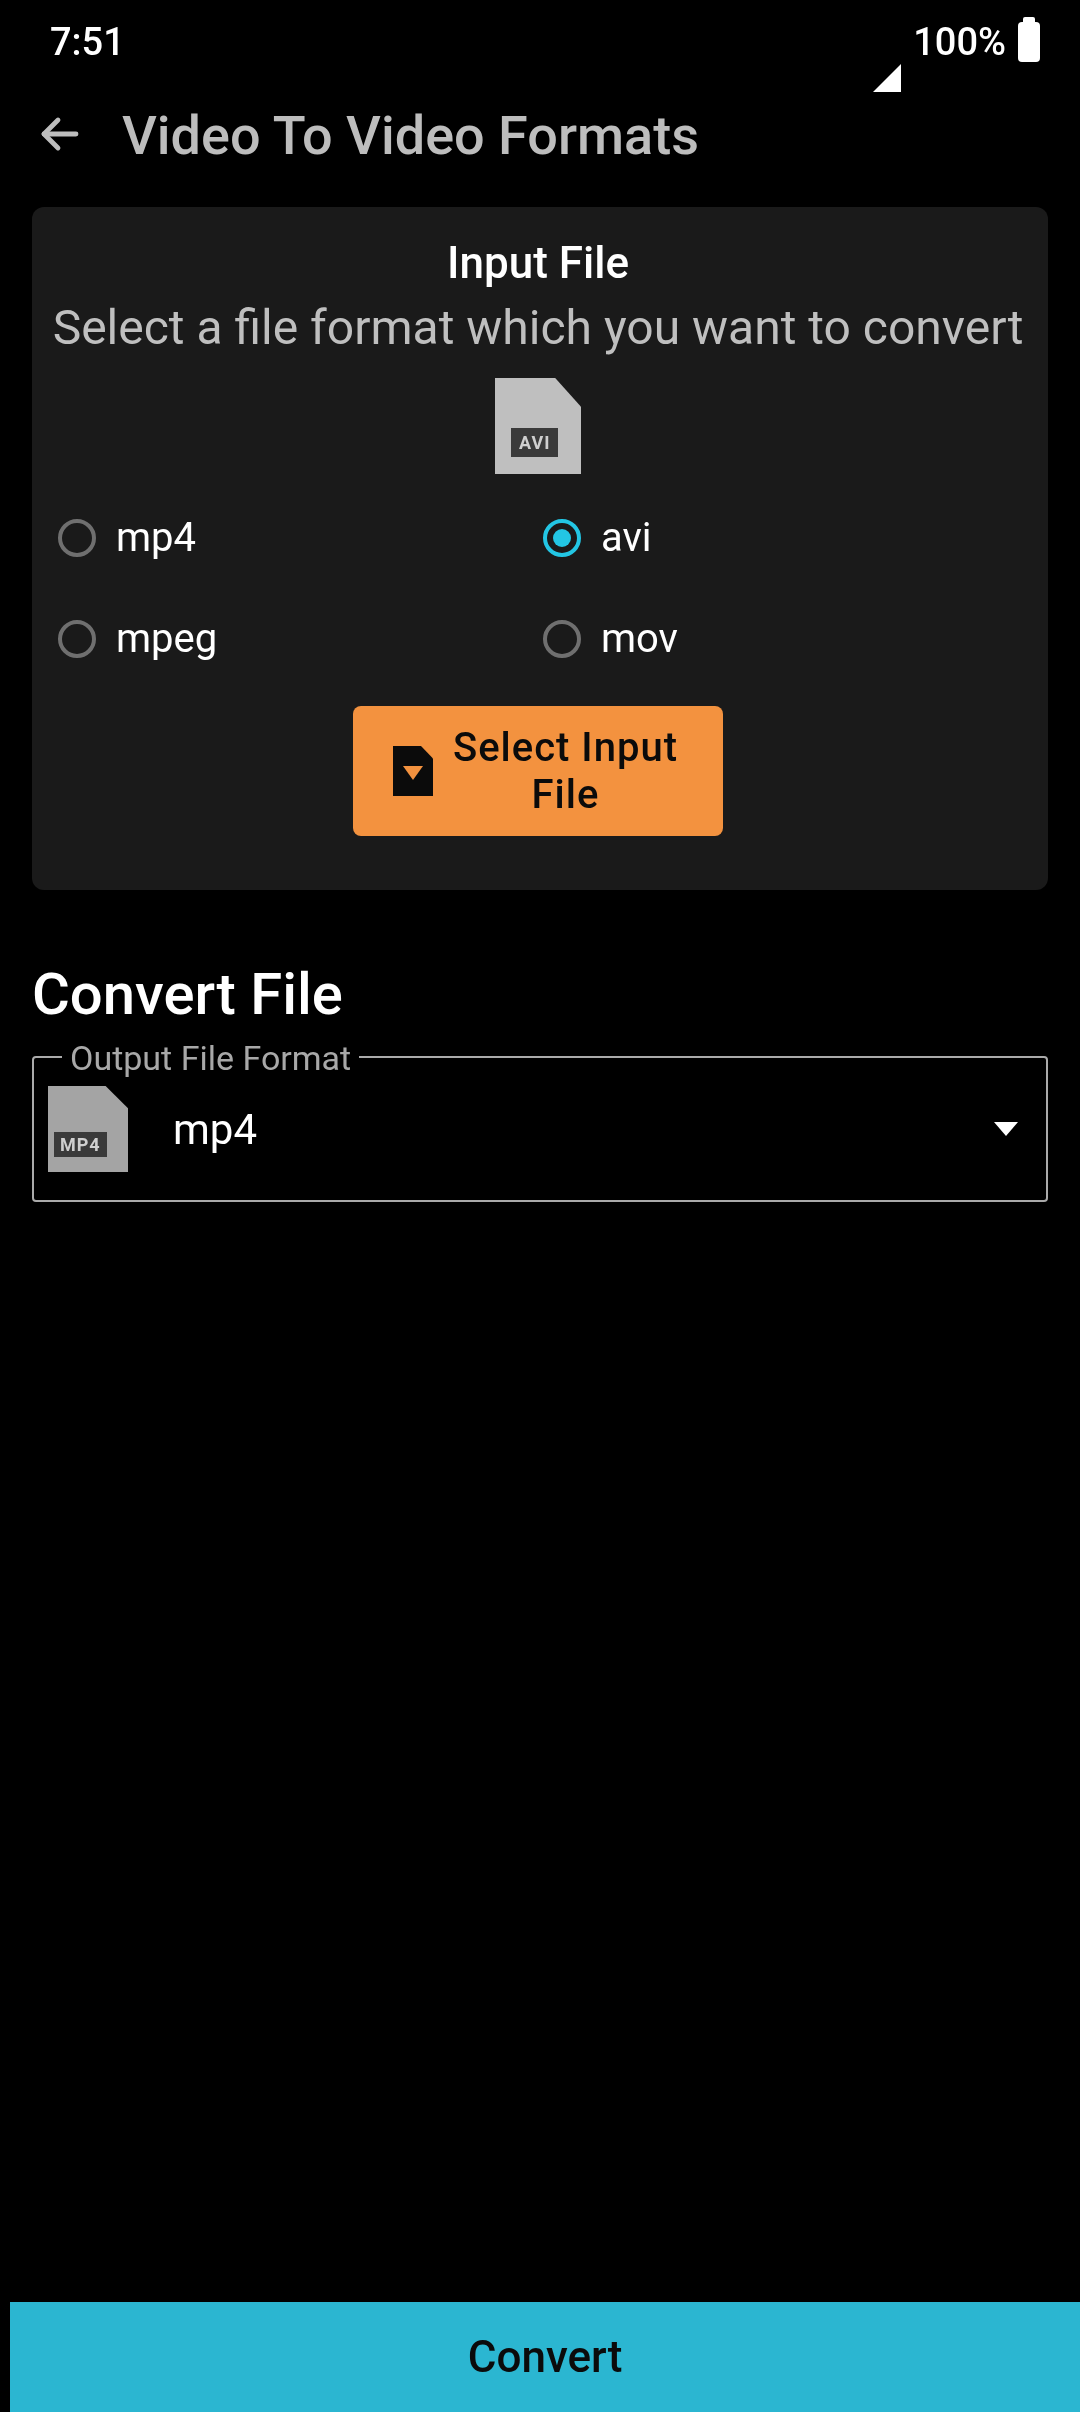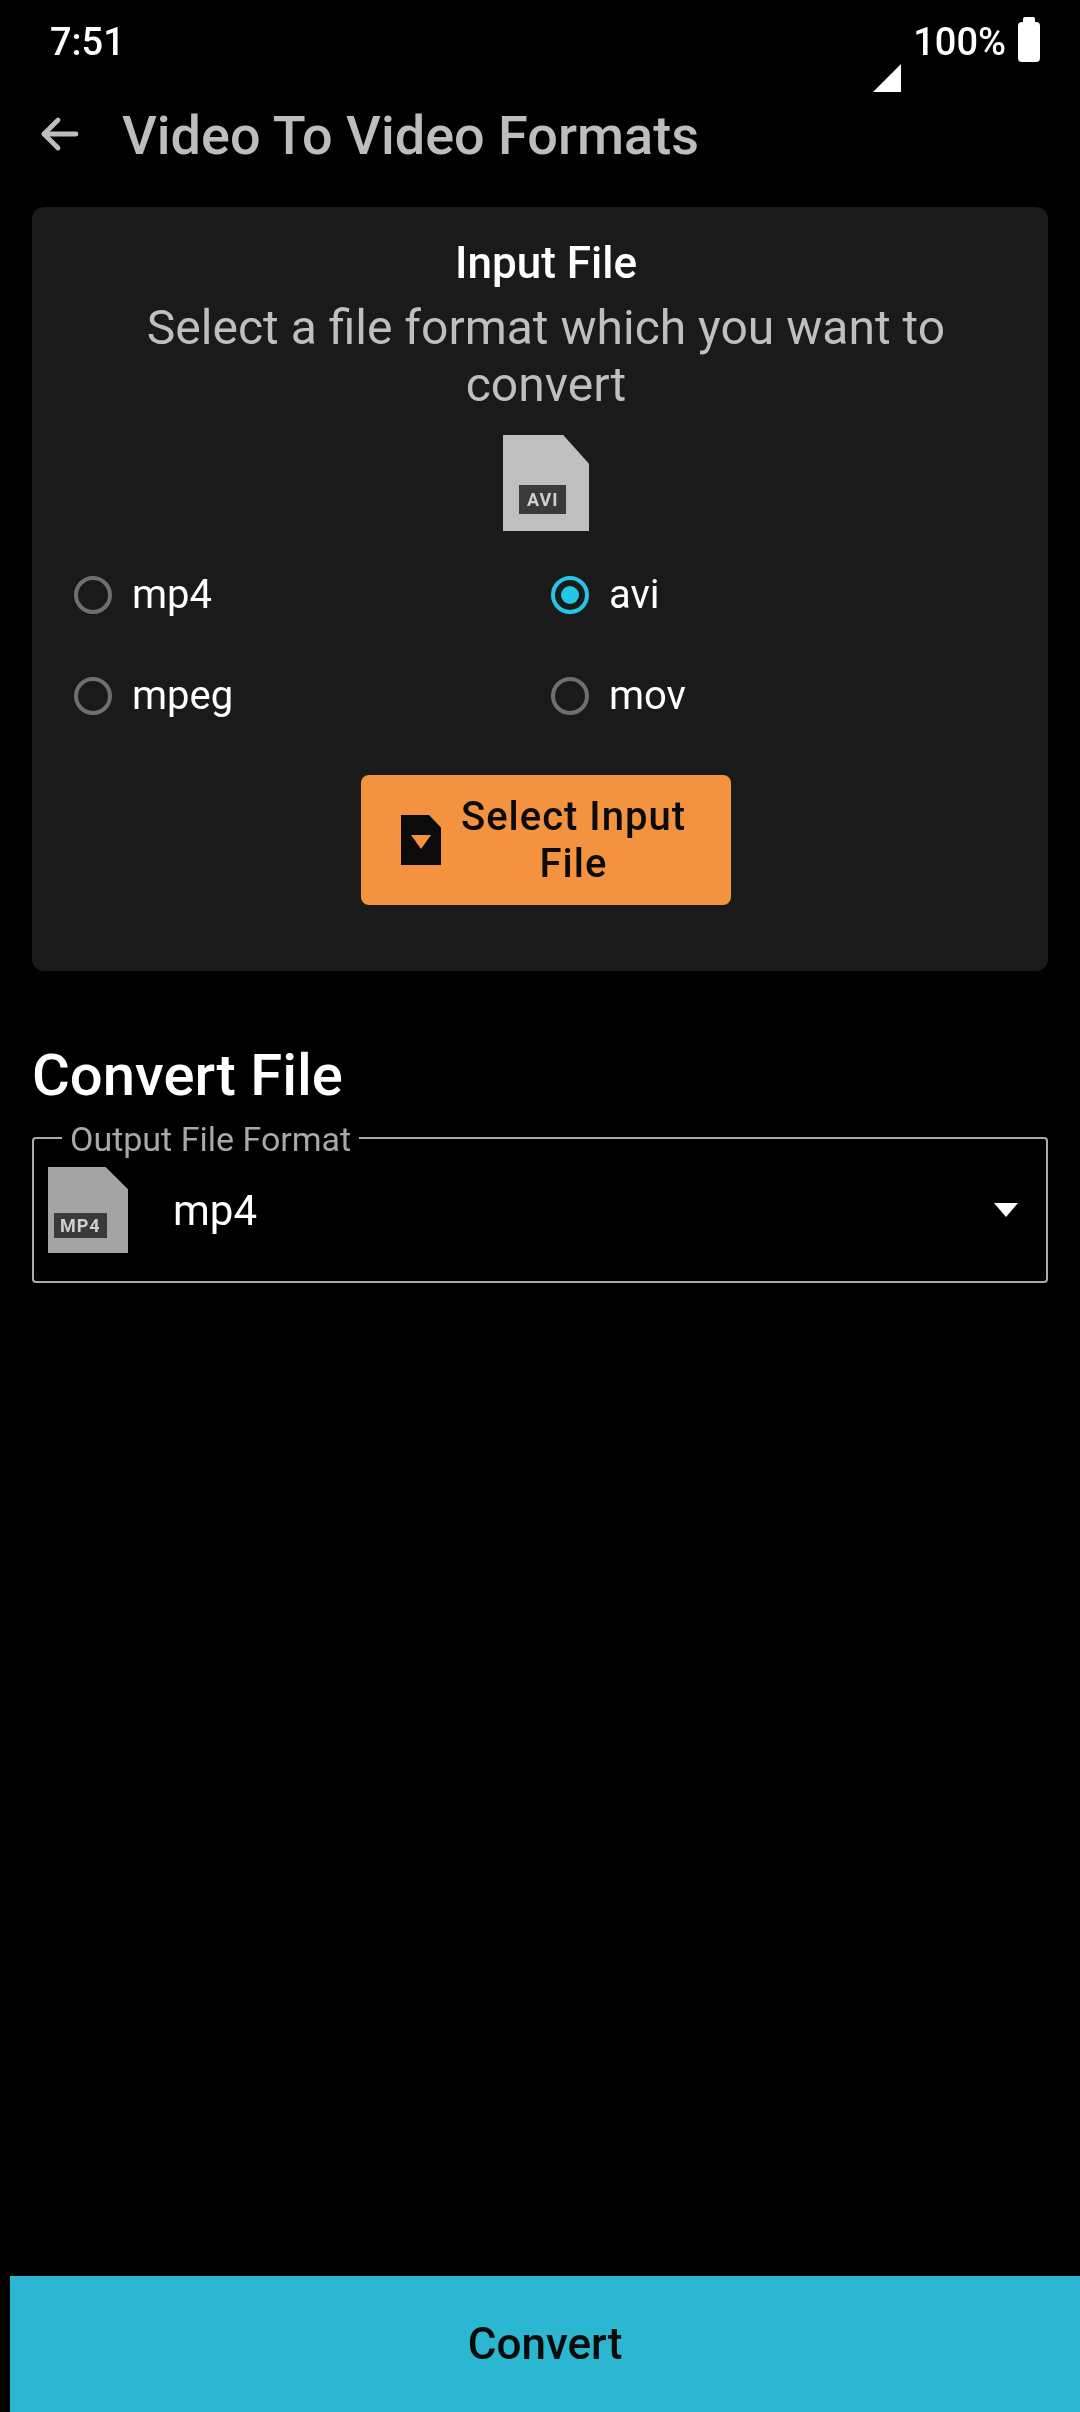--- a/index.html
+++ b/index.html
@@ -62,21 +62,21 @@
     font-size: 54px;
     font-weight: 500;
     color: #bdbdbd;
   }
 
   
   .card {
     background: #1a1a1a;
     margin: 10px 32px;
     border-radius: 12px;
-    padding: 30px 20px 50px 32px;
+    padding: 30px 20px 50px 16px;
     text-align: center;
   }
   .card-title {
     font-size: 44px;
     font-weight: 500;
     color: #ffffff;
   }
   .card-sub {
     font-size: 48px;
     color: #bfbfbf;
@@ -151,21 +151,21 @@
     gap:24px;
     background:#f3923f;
     color:#0b0b0b;
     font-size:40px;
     font-weight:500;
     padding: 18px 40px;
     border-radius:8px;
     cursor:pointer;
     letter-spacing:1px;
     width: 370px;
-    margin: 16px auto;
+    margin: 4px auto;
   }
   .select-file-icon {
     width:40px; height:50px;
     position:relative;
   }
   .sfi-body {
     position:absolute; left:0; top:0; width:40px; height:50px;
     background:#0b0b0b;
     clip-path: polygon(0 0, 70% 0, 100% 25%, 100% 100%, 0 100%);
   }
@@ -233,21 +233,21 @@
     width:0;height:0;
     border-left:12px solid transparent;
     border-right:12px solid transparent;
     border-top:14px solid #fff;
   }
 
   
   .convert-btn {
     position:absolute;
     bottom:0; left:10px; right:0;
-    height: 136px;
+    height: 110px;
     background:#2bb6d1;
     color:#0b0b0b;
     font-size: 44px;
     font-weight:500;
     display:flex;
     align-items:center;
     justify-content:center;
     cursor:pointer;
   }
 </style>

